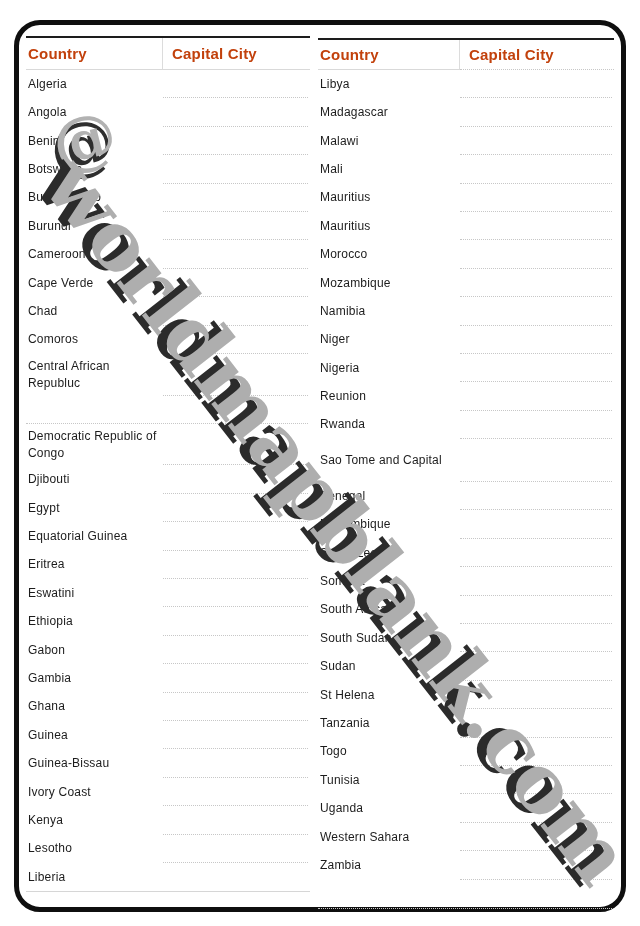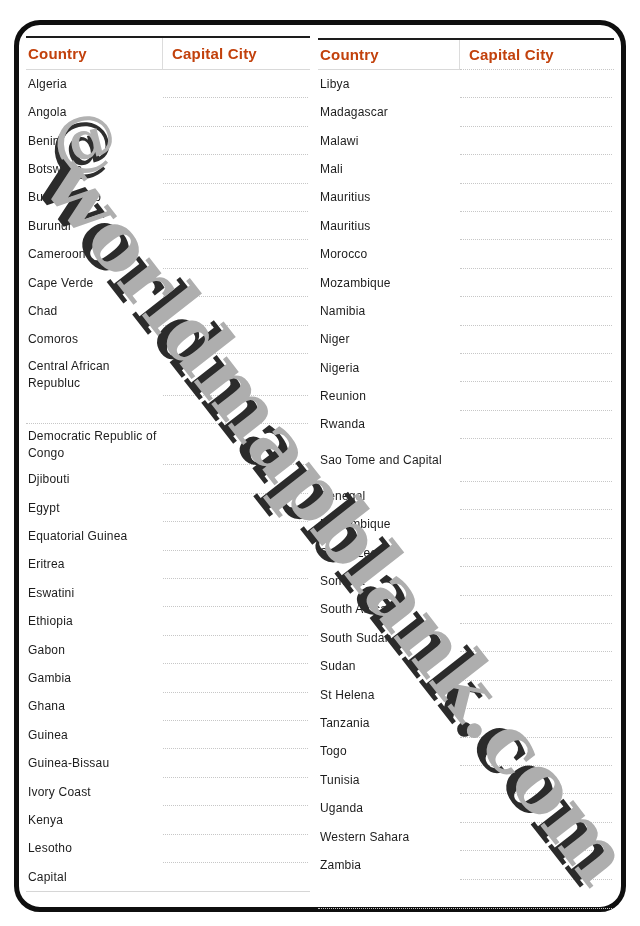--- a/index.html
+++ b/index.html
@@ -251,21 +251,21 @@
         <div class="cell-country">Kenya</div>
         <div class="cell-capital"></div>
       </div>
 
       <div class="trow">
         <div class="cell-country">Lesotho</div>
         <div class="cell-capital"></div>
       </div>
 
       <div class="trow">
-        <div class="cell-country">Capital</div>
+        <div class="cell-country">Liberia</div>
         <div class="cell-capital"></div>
       </div>
     </div>
 </section>
 
 <section class="table table--right">
   <div class="thead">
     <div class="th th-country">Country</div>
     <div class="th th-capital">Capital City</div>
   </div>

